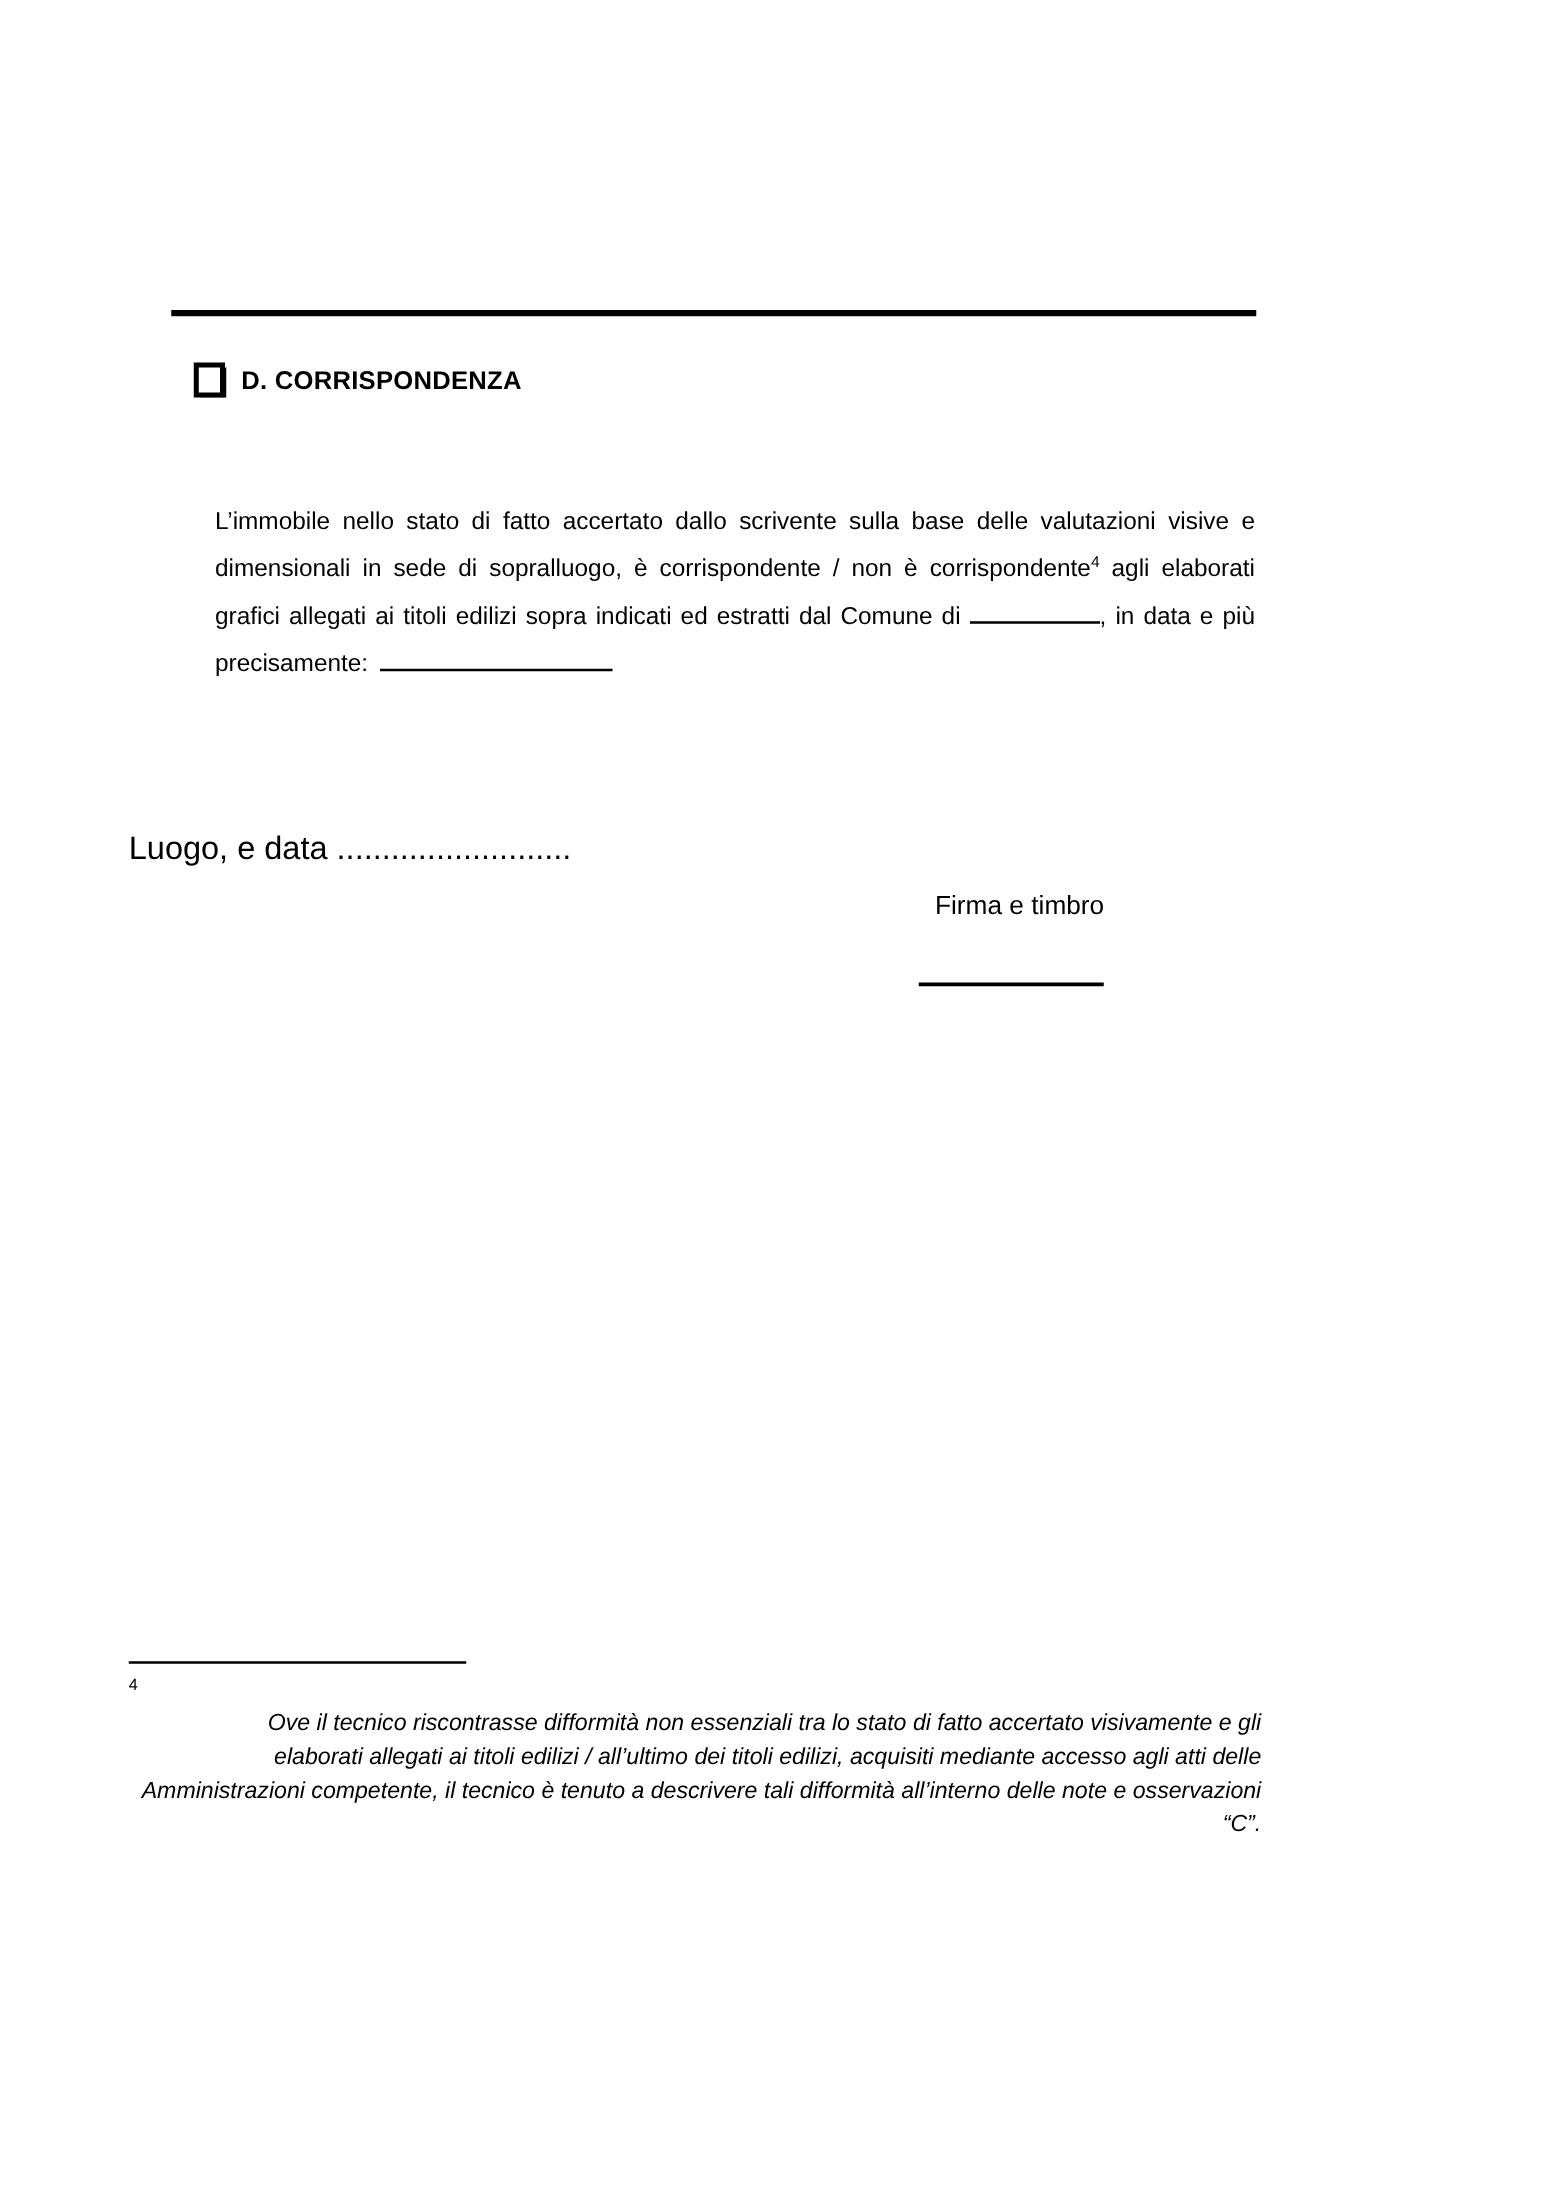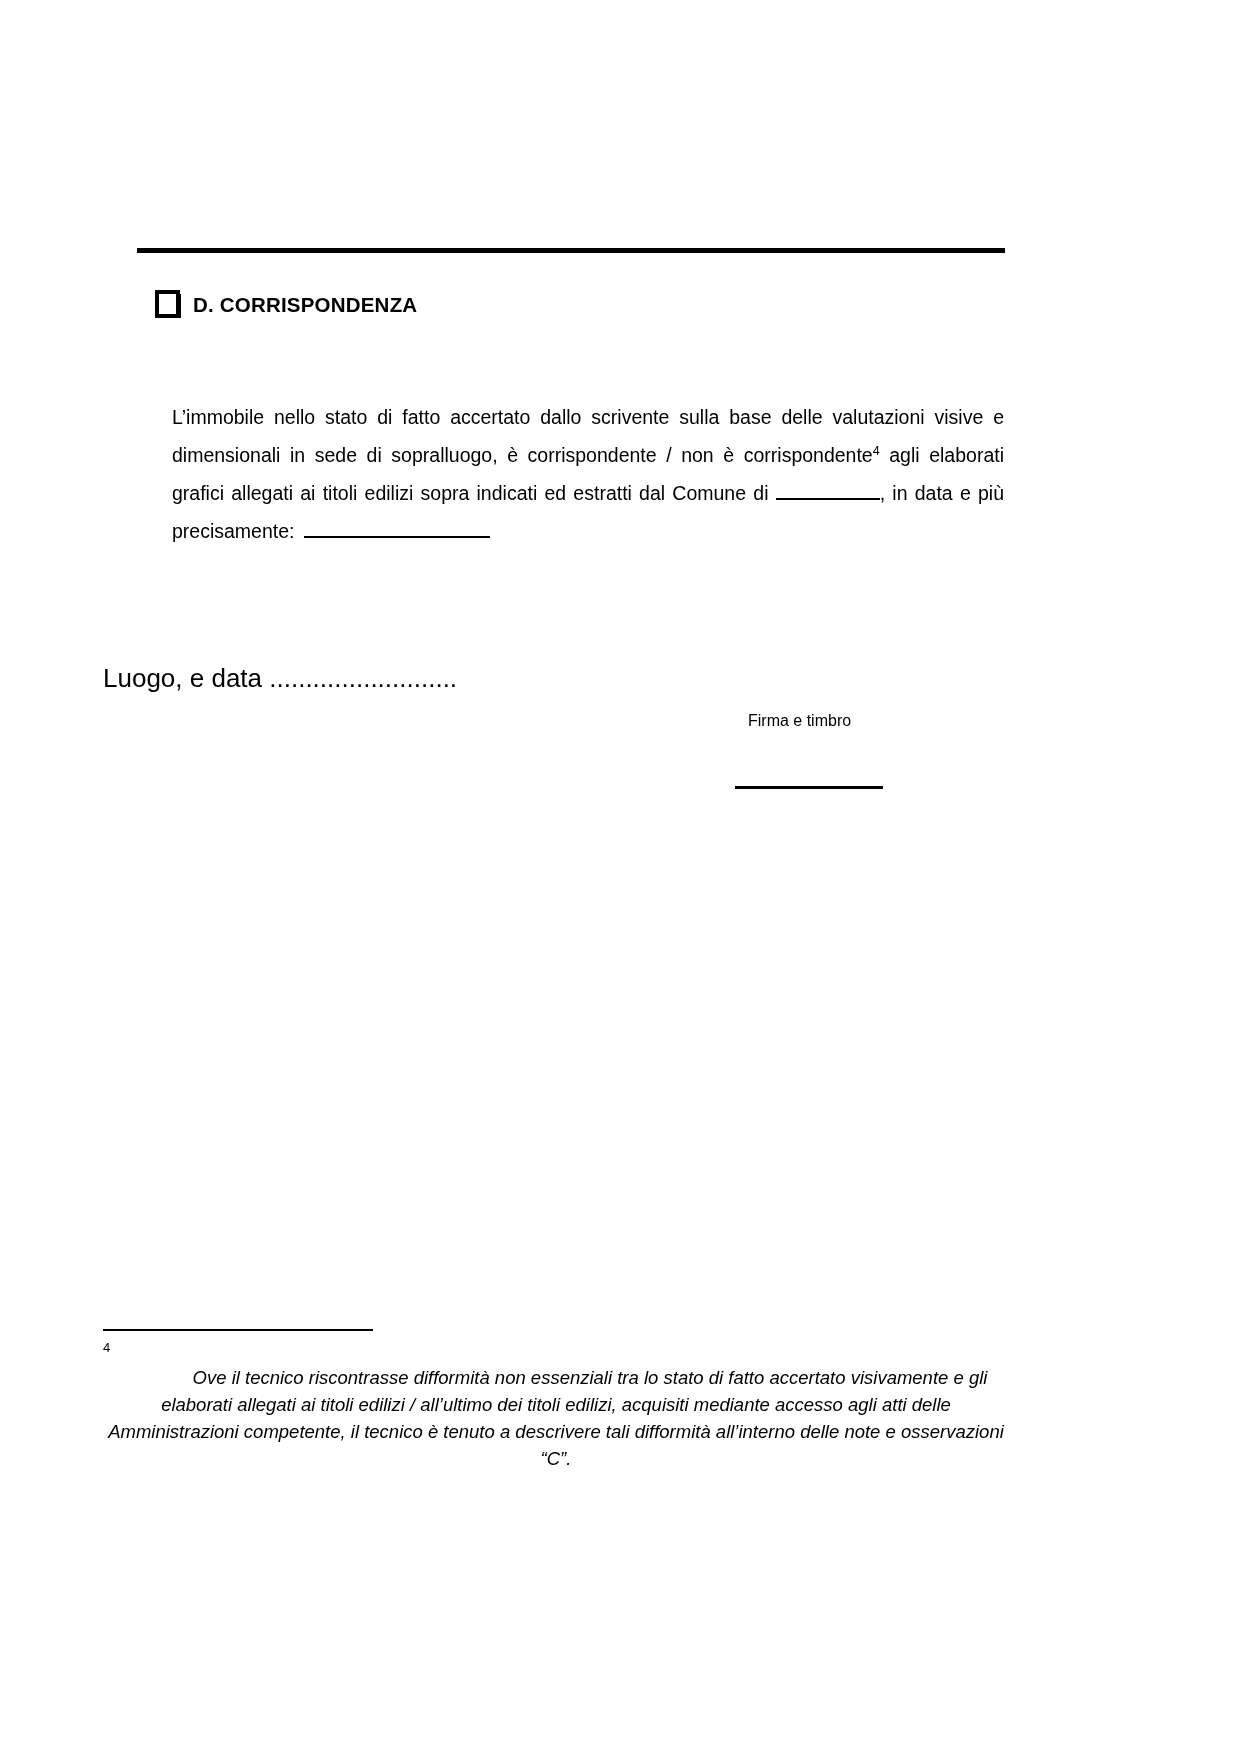--- a/index.html
+++ b/index.html
@@ -117,21 +117,21 @@
     font-size: 26px;
     line-height: 1.3;
     white-space: nowrap;
   }
 
   
   .firma-label {
     position: absolute;
     left: 748px;
     top: 711px;
-    font-size: 16px;
+    font-size: 21px;
     line-height: 1.3;
     white-space: nowrap;
   }
   .firma-line {
     position: absolute;
     left: 735px;
     top: 786px;
     width: 148px;
     height: 2.5px;
     background: #000000;
@@ -154,21 +154,21 @@
     line-height: 1.2;
   }
   .footnote-text {
     position: absolute;
     left: 103px;
     top: 1364px;
     width: 906px;
     font-size: 18.5px;
     font-style: italic;
     line-height: 27px;
-    text-align: center;
+    text-align: right;
     text-indent: 68px;
   }
 </style>
 </head>
 <body>
 
 <div class="page">
 
   <div class="top-rule"></div>
 

